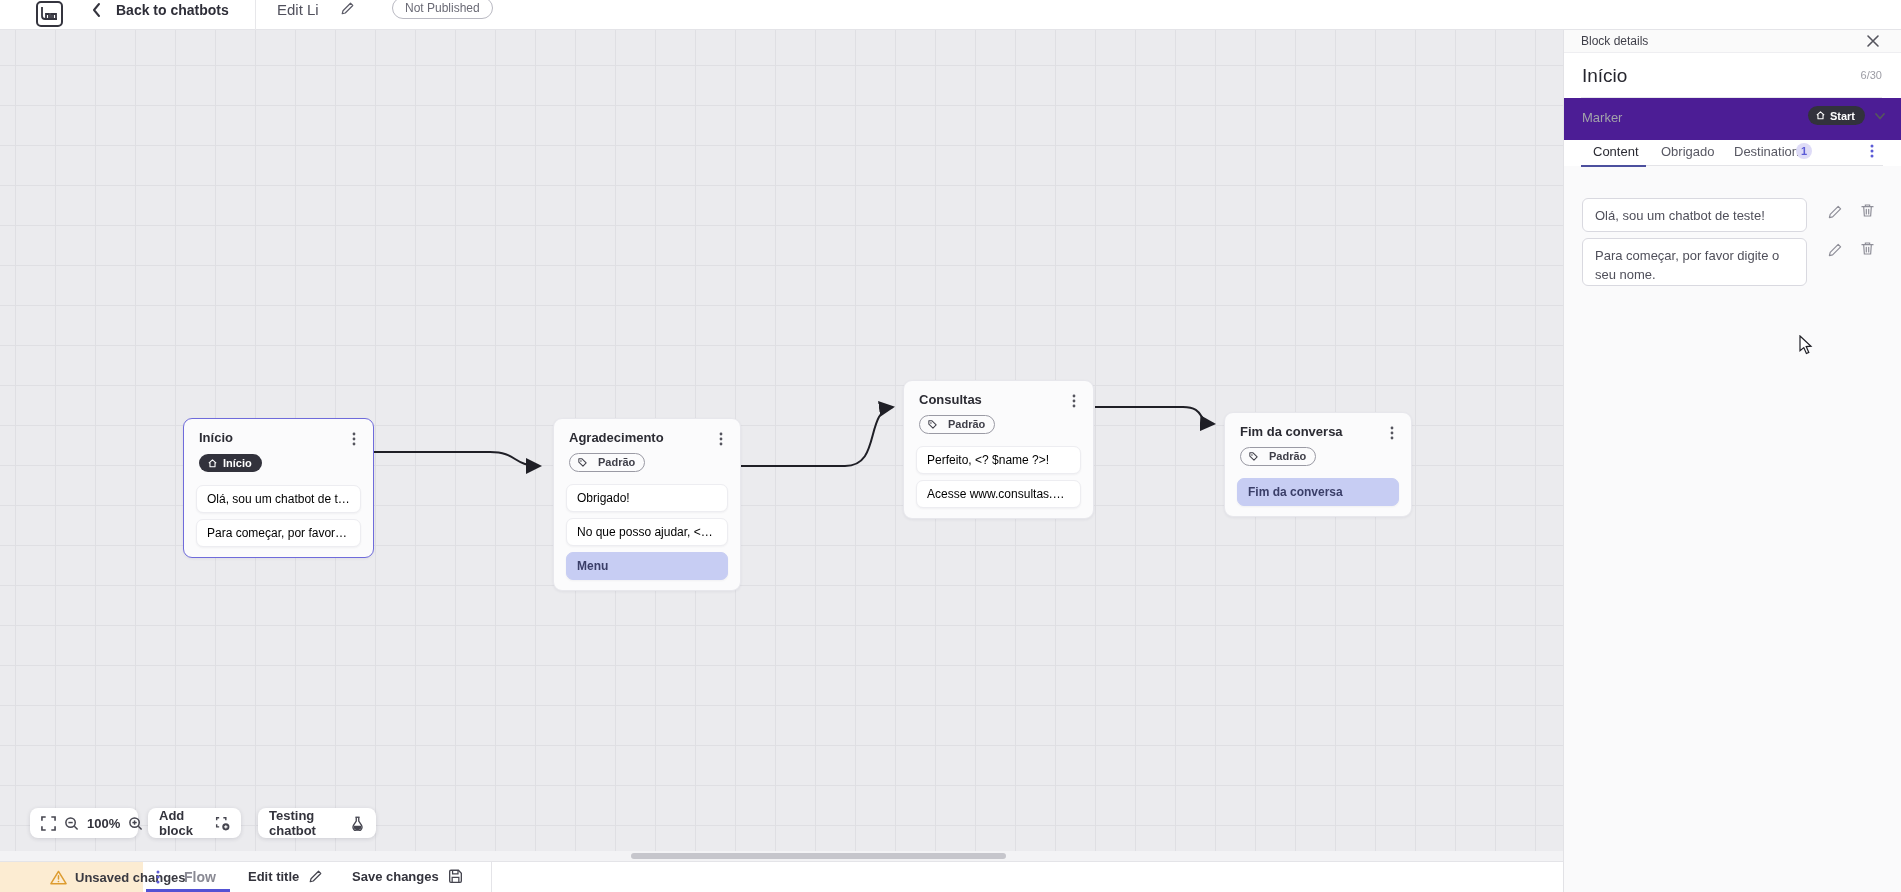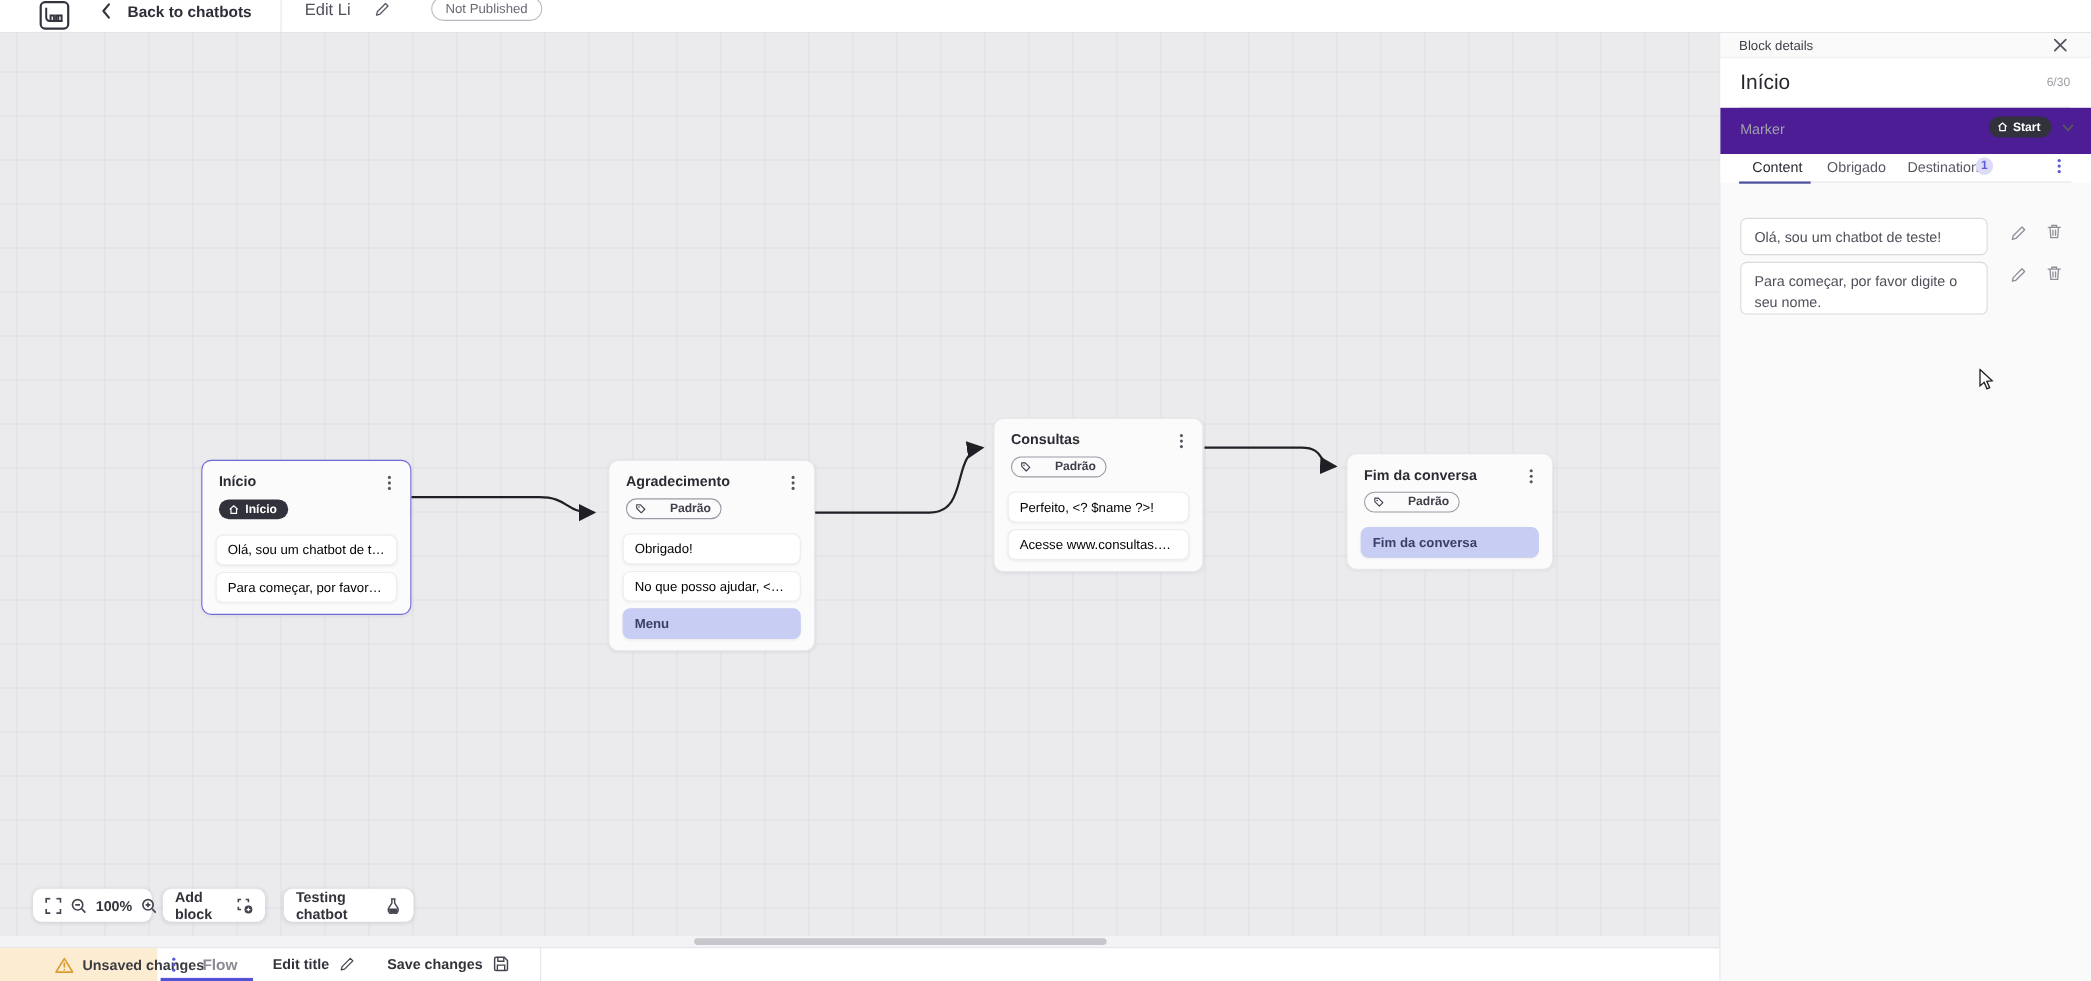--- a/index.html
+++ b/index.html
@@ -27,21 +27,21 @@
   .hscroll-track { position:absolute; left:0; top:851px; width:1563px; height:10px; background:#f3f3f5; z-index:5; }
   .hscroll-thumb { position:absolute; left:631px; top:2px; width:375px; height:6px; background:#c6c6cc; border-radius:3px; }
 
   
   .node { position:absolute; background:#fbfbfc; border:1px solid #e7e7ec; border-radius:9px; padding:11px 12px 10px 12px; box-shadow:0 1px 3px rgba(40,40,60,.06); }
   .node.selected { border:1.5px solid #6f6bdb; }
   .node-head { display:flex; align-items:flex-start; justify-content:space-between; }
   .node-title { font-size:13px; font-weight:700; color:#2b2b33; padding-left:3px; }
   .node-dots { width:14px; height:16px; color:#55555e; cursor:pointer; flex:none; margin-top:1px; }
   .badge-dark { display:inline-flex; align-items:center; gap:5px; background:#32323c; color:#fff; font-size:11px; font-weight:700; border-radius:10px; padding:3px 10px 3px 8px; margin:7px 0 0 3px; }
-  .badge-tag { display:inline-flex; align-items:center; gap:21px; border:1px solid #9a9aa4; color:#3f3f49; font-size:11px; font-weight:600; border-radius:11px; padding:2px 9px 3px 7px; margin:6px 0 0 3px; background:#fbfbfc;text-align:center; }
+  .badge-tag { display:inline-flex; align-items:center; gap:10px; border:1px solid #9a9aa4; color:#3f3f49; font-size:11px; font-weight:600; border-radius:11px; padding:2px 9px 3px 7px; margin:6px 0 0 3px; background:#fbfbfc;text-align:center; }
   .node-rows { margin-top:12px; }
   .node-row { background:#fff; border:1px solid #ededf1; box-shadow:0 1px 2px rgba(40,40,60,.05); border-radius:7px; padding:6px 10px; font-size:12px; color:#000000; margin-bottom:6px; white-space:nowrap; overflow:hidden; text-overflow:ellipsis; }
   .node-row:last-child { margin-bottom:0; }
   .node-row.highlight { background:#c7cdf3; border-color:#c7cdf3; color:#3a3e68; font-weight:600; }
 
   .node1 { left:183px; top:388px; width:191px; }
   .node2 { left:553px; top:388px; width:188px; }
   .node3 { left:903px; top:350px; width:191px; }
   .node4 { left:1224px; top:382px; width:188px; }
 

